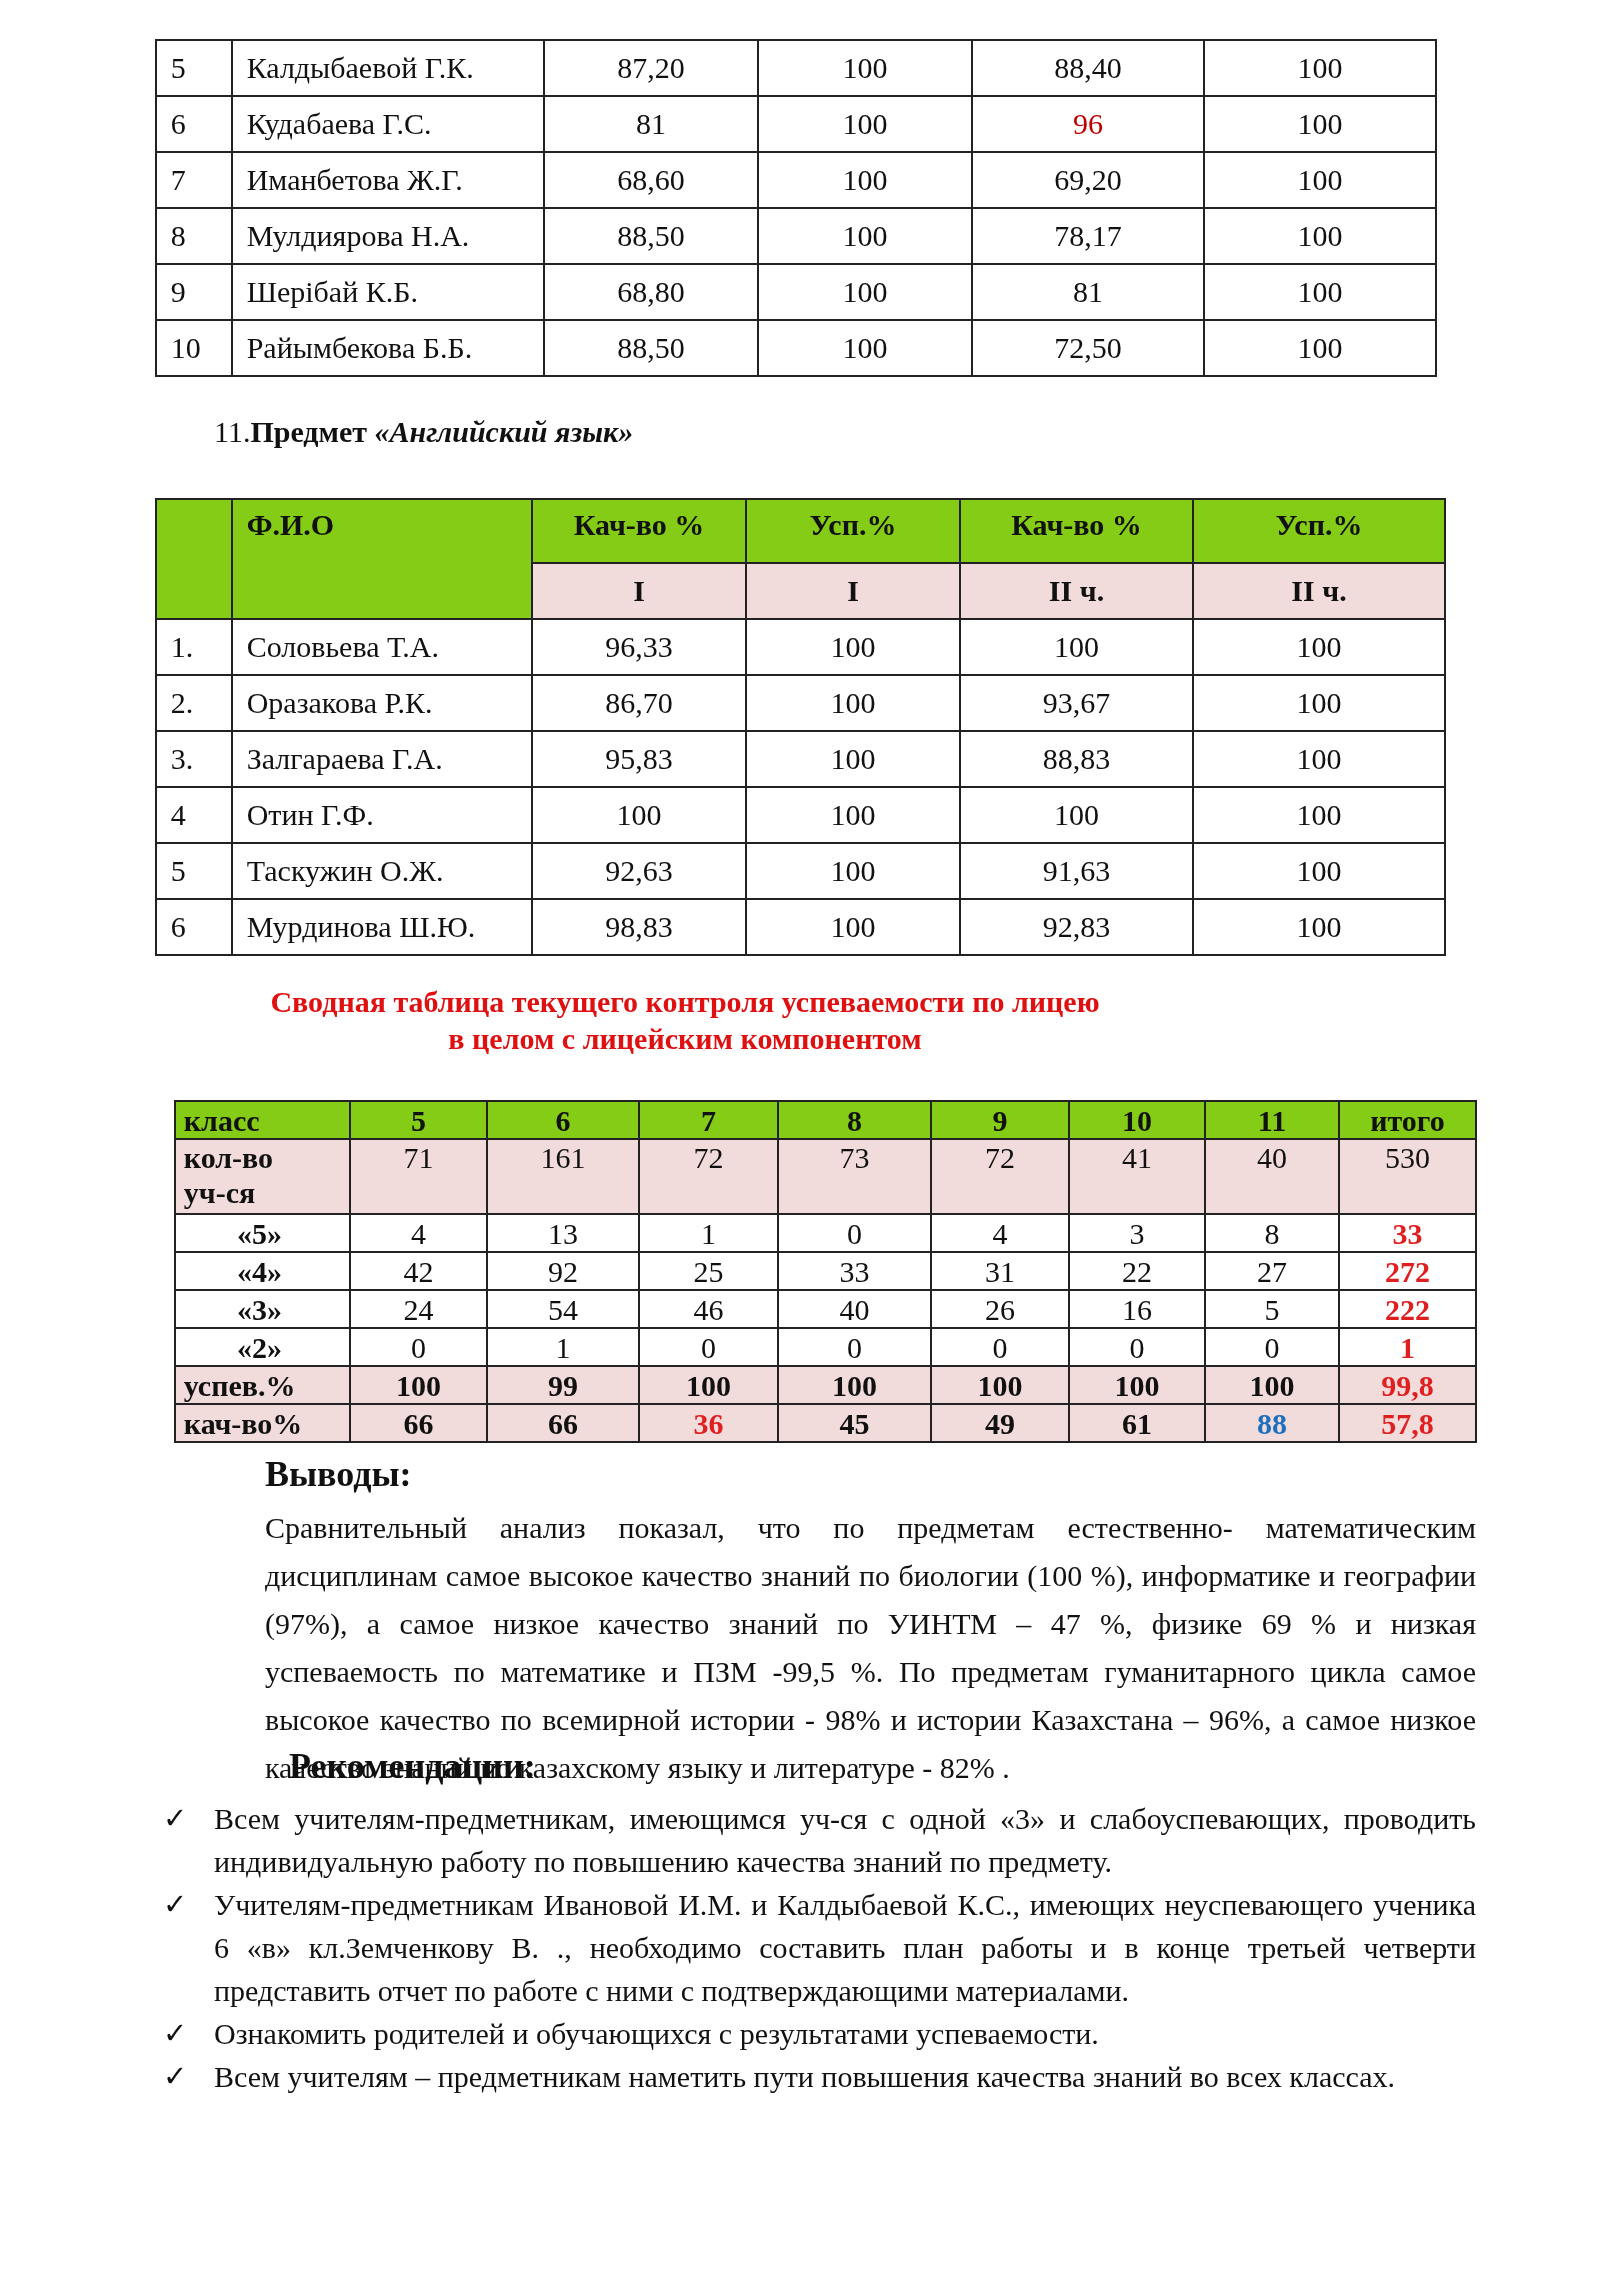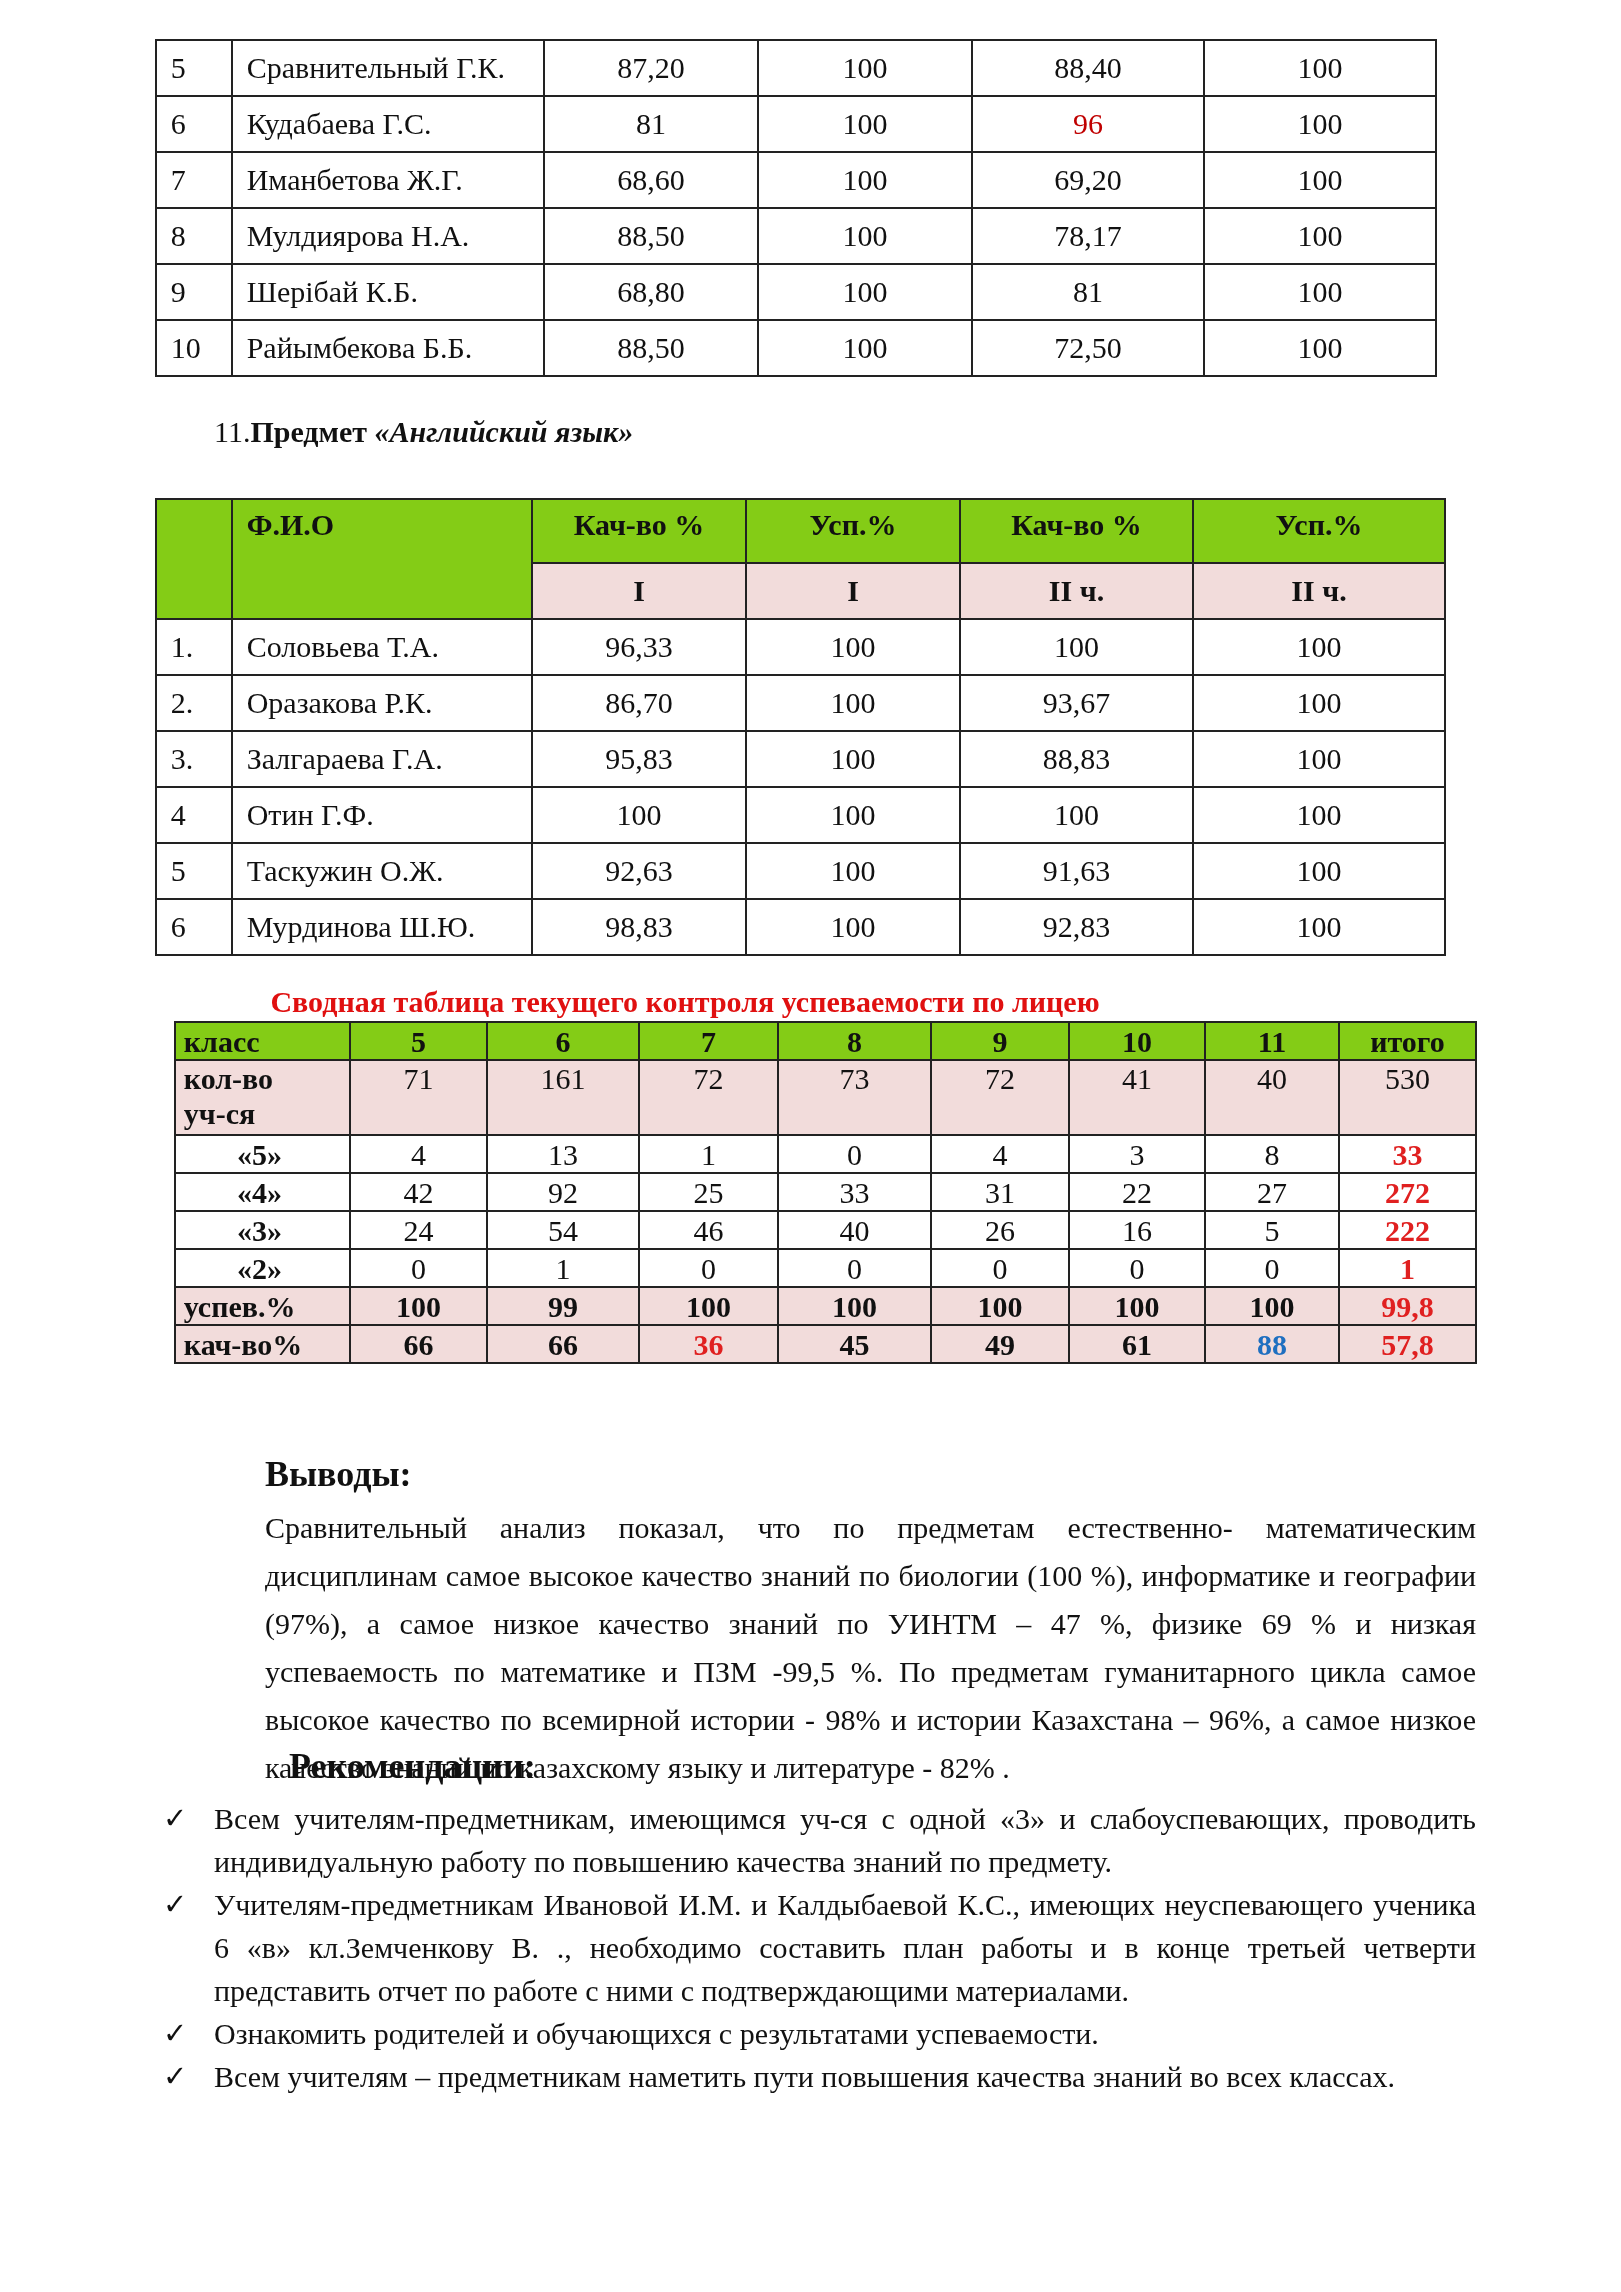--- a/index.html
+++ b/index.html
@@ -35,21 +35,21 @@
       <col style="width:76px">
       <col style="width:312px">
       <col style="width:214px">
       <col style="width:214px">
       <col style="width:232px">
       <col style="width:232px">
     </colgroup>
   <tbody>
       <tr>
     <td class="l">5</td>
-    <td class="l">Сравнительный Г.К.</td>
+    <td class="l">Калдыбаевой Г.К.</td>
     <td class="c">87,20</td>
     <td class="c">100</td>
     <td class="c">88,40</td>
     <td class="c">100</td>
   </tr>
   <tr>
     <td class="l">6</td>
     <td class="l">Кудабаева Г.С.</td>
     <td class="c">81</td>
     <td class="c">100</td>
@@ -168,21 +168,21 @@
     <td class="c">100</td>
   </tr>
 </tbody>
   </table>
 
 <div class="abs summary-title" style="top:983px;">
   <div>Сводная таблица текущего контроля успеваемости по лицею</div>
   <div>в целом  с  лицейским компонентом</div>
 </div>
 
-<table class="t3" style="left:174px; top:1021px; width:1303px;">
+<table class="t3" style="left:174px; top:1100px; width:1303px;">
   <colgroup>
       <col style="width:175px">
       <col style="width:137px">
       <col style="width:152px">
       <col style="width:139px">
       <col style="width:153px">
       <col style="width:138px">
       <col style="width:136px">
       <col style="width:134px">
       <col style="width:137px">

